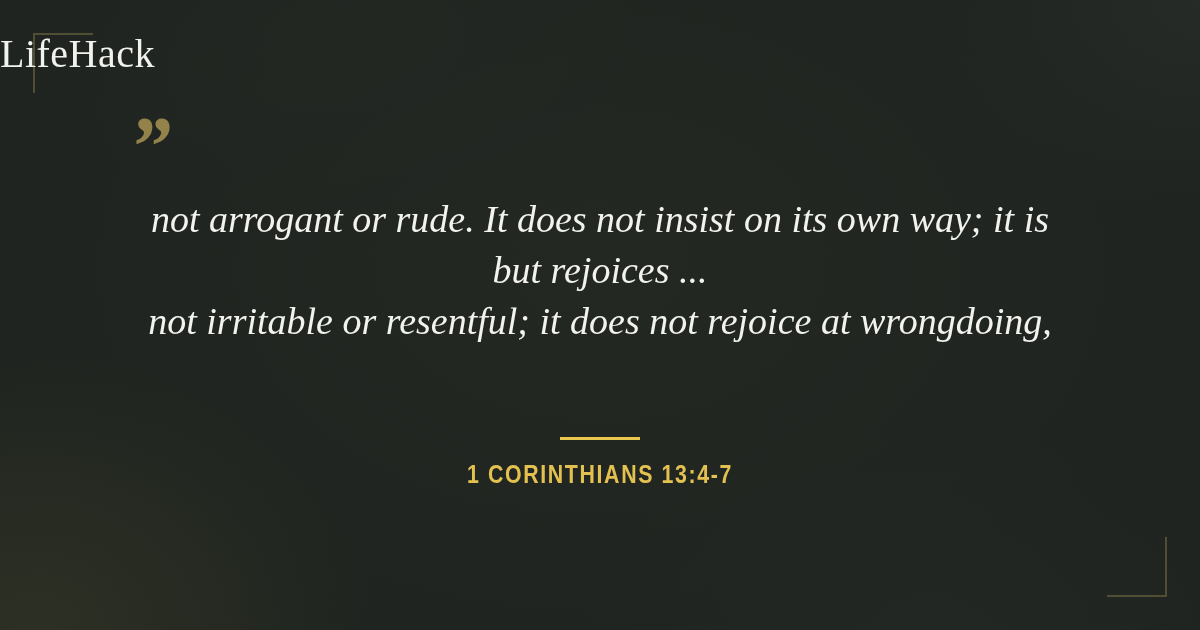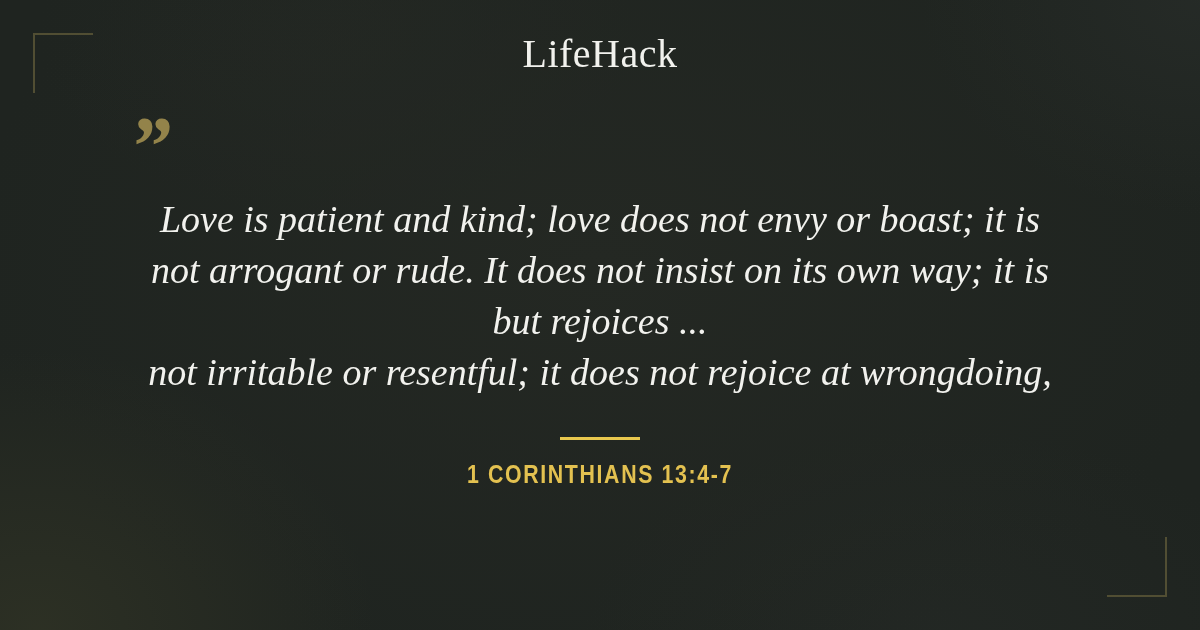--- a/index.html
+++ b/index.html
@@ -40,21 +40,21 @@
     border-right: 2px solid #514e33;
     border-bottom: 2px solid #514e33;
   }
 
   
   .logo {
     position: absolute;
     top: 34px;
     left: 0;
     width: 100%;
-    text-align: center;
+    text-align: left;
     font-family: "Liberation Serif", serif;
     font-size: 40px;
     line-height: 1;
     letter-spacing: 0.5px;
     color: #f1f1ed;
   }
 
   
   .quote-mark {
     position: absolute;
@@ -120,21 +120,20 @@
 <div class="card">
 
   <div class="corner corner-tl"></div>
   <div class="corner corner-br"></div>
 
   <div class="logo">LifeHack</div>
 
   <div class="quote-mark">”</div>
 
   <blockquote class="quote">
-    <div class="quote-line">Love is patient and kind; love does not envy or boast; it is</div>
     <div class="quote-line">not arrogant or rude. It does not insist on its own way; it is</div>
     <div class="quote-line">but rejoices ...</div>
     <div class="quote-line">not irritable or resentful; it does not rejoice at wrongdoing,</div>
   </blockquote>
 
   <div class="divider"></div>
 
   <div class="attribution">1 CORINTHIANS 13:4-7</div>
 
 </div>

